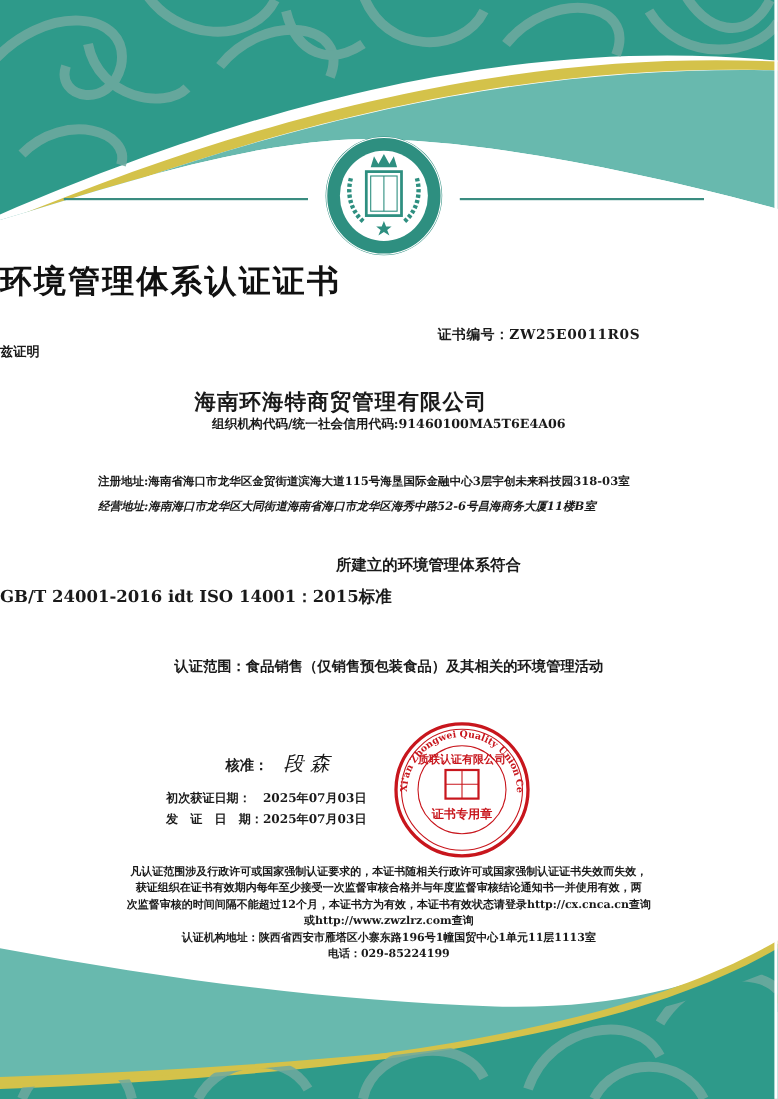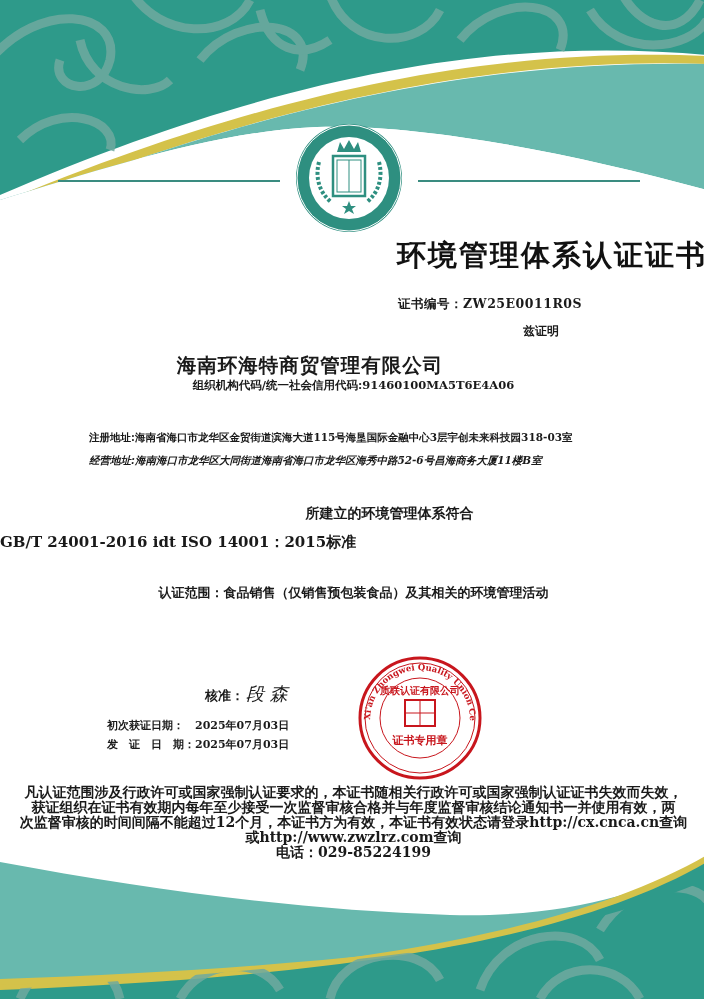--- a/index.html
+++ b/index.html
@@ -9,29 +9,29 @@
       font-family: "DejaVu Serif", "Liberation Serif", serif;
       color: #1a1a1a;
     }
     .bg-svg { position: absolute; left: 0; top: 0; width: 707px; height: 999px; z-index: 0; }
     .layer { position: absolute; z-index: 1; }
     .rule { position: absolute; height: 2px; background: #3a8c80; top: 180px; }
     .rule.left { left: 58px; width: 222px; }
     .rule.right { left: 418px; width: 222px; }
     .logo { position: absolute; left: 293px; top: 122px; width: 112px; height: 112px; }
     .title {
-      position: absolute; top: 236px; left: 0; width: 707px; text-align: right;
+      position: absolute; top: 236px; left: 0; width: 707px; text-align: left;
       font-size: 29px; font-weight: bold; letter-spacing: 2px; color: #111;
     }
     .cert-no {
       position: absolute; top: 296px; left: 398px;
       font-size: 12.5px; font-weight: bold; letter-spacing: 0.5px;
     }
     .hereby {
-      position: absolute; top: 323px; left: 0; width: 559px; text-align: right;
+      position: absolute; top: 312px; left: 0; width: 559px; text-align: left;
       font-size: 12px; font-weight: bold;
     }
     .company {
       position: absolute; top: 352px; left: 0; width: 620px; text-align: center;
       font-size: 19.5px; font-weight: bold; letter-spacing: 1px;
     }
     .org-code {
       position: absolute; top: 378px; left: 0; width: 707px; text-align: center;
       font-size: 11.5px; font-weight: bold;
     }
@@ -42,34 +42,34 @@
     .addr.biz { top: 454px; font-style: italic; }
     .conform {
       position: absolute; top: 505px; left: 0; width: 707px; text-align: center;
       font-size: 14px; font-weight: bold; margin-left: 36px;
     }
     .standard {
       position: absolute; top: 533px; left: 0; width: 639px; text-align: left;
       font-size: 15px; font-weight: bold;
     }
     .scope {
-      position: absolute; top: 584px; left: 0; width: 707px; text-align: center;
+      position: absolute; top: 597px; left: 0; width: 707px; text-align: center;
       font-size: 13px; font-weight: bold;
     }
     .approve {
       position: absolute; top: 682px; left: 205px; font-size: 13px; font-weight: bold; white-space: nowrap;
     }
-    .approve .sig { font-family: "DejaVu Serif", serif; font-style: italic; font-size: 18px; font-weight: normal; margin-left: 2px; }
+    .approve .sig { font-family: "DejaVu Serif", serif; font-style: italic; font-size: 18px; font-weight: normal; margin-left: 14px; }
     .dates { position: absolute; left: 107px; top: 716px; font-size: 11px; font-weight: bold; line-height: 19px; }
     .dates .row { white-space: nowrap; }
-    .dates .lbl { display: inline-block; width: 88px; }
+    .dates .lbl { display: inline-block; width: 88px; margin-left: 44px; }
     .seal { position: absolute; left: 340px; top: 648px; width: 160px; height: 135px; }
     .notice {
       position: absolute; top: 785px; left: 0; width: 707px; text-align: center;
-      font-size: 14px; font-weight: bold; line-height: 15px;
+      font-size: 10px; font-weight: bold; line-height: 15px;
     }
     .notice div { white-space: nowrap; }
   </style>
 </head>
 <body>
 
 <svg class="bg-svg" viewBox="0 0 707 999" xmlns="http://www.w3.org/2000/svg">
   <defs>
     <clipPath id="topClip">
         <path d="M0 0 H707 V60 C520 40 300 70 0 200 Z"></path>
@@ -178,14 +178,15 @@
   <line x1="80" y1="52" x2="80" y2="78" stroke="#c8161d" stroke-width="1"></line>
   <line x1="65" y1="65" x2="95" y2="65" stroke="#c8161d" stroke-width="1"></line>
   <text x="80" y="96" text-anchor="middle" font-family="DejaVu Sans, sans-serif" font-size="11" font-weight="bold" fill="#c8161d">证书专用章</text>
 </svg>
 
 <div class="notice layer">
   <div>凡认证范围涉及行政许可或国家强制认证要求的，本证书随相关行政许可或国家强制认证证书失效而失效，</div>
   <div>获证组织在证书有效期内每年至少接受一次监督审核合格并与年度监督审核结论通知书一并使用有效，两</div>
   <div>次监督审核的时间间隔不能超过12个月，本证书方为有效，本证书有效状态请登录http://cx.cnca.cn查询</div>
   <div>或http://www.zwzlrz.com查询</div>
+  <div>认证机构地址：陕西省西安市雁塔区小寨东路196号1幢国贸中心1单元11层1113室</div>
   <div>电话：029-85224199</div>
 </div>
 
 </body></html>

